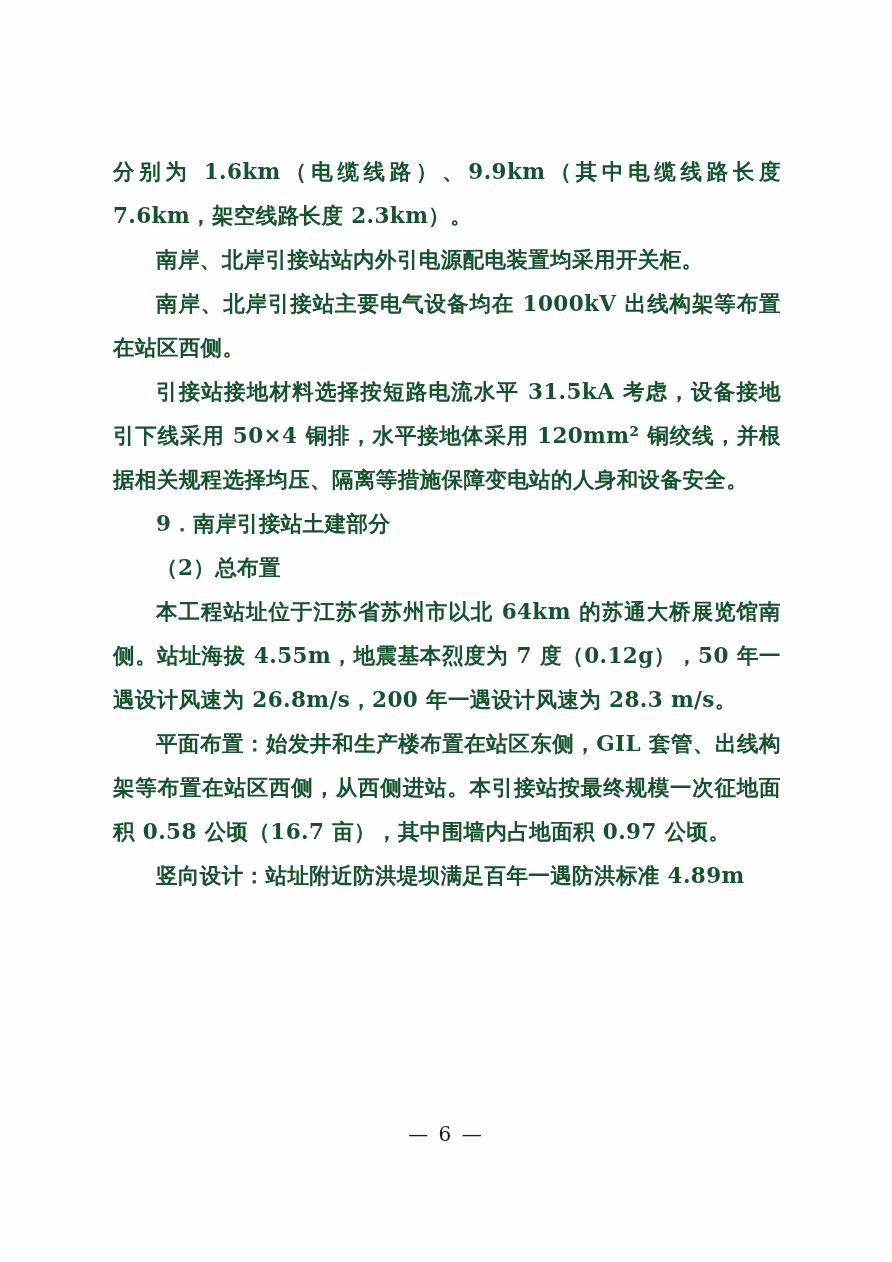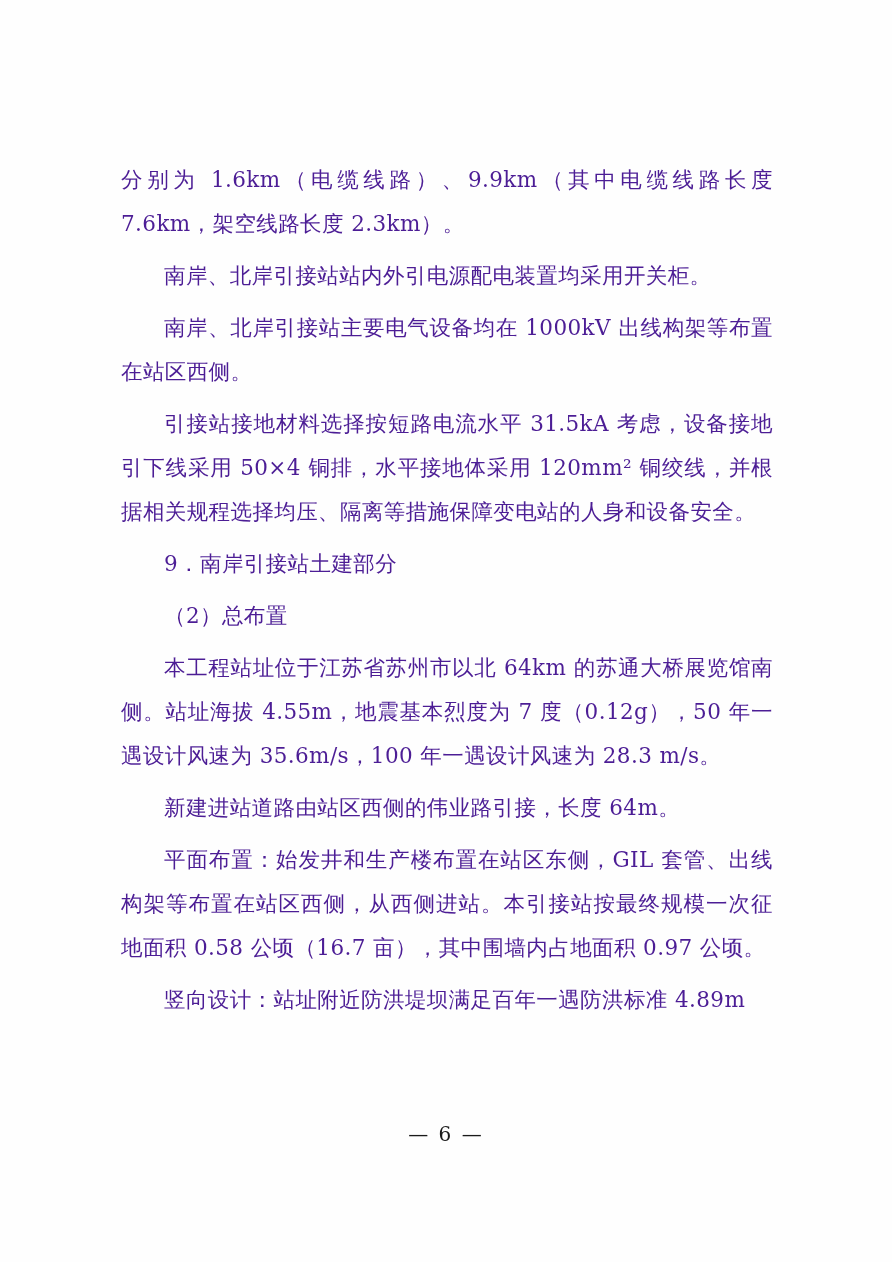--- a/index.html
+++ b/index.html
@@ -28,23 +28,24 @@
     left: 113px;
     top: 150px;
     width: 668px;
   }
   .para {
     font-size: 21.5px;
     line-height: 44px;
     letter-spacing: 0.4px;
     text-align: justify;
     text-justify: inter-ideograph;
-    margin: 8px;
-    color: #4c1d95;
+    margin: 0;
+    color: #14532d;
     font-family: "DejaVu Serif", "Liberation Serif", serif;
+    font-weight: bold;
   }
   .indent {
     text-indent: 2em;
   }
   .noindent {
     text-indent: 0;
   }
   .footer {
     position: absolute;
     left: 0;
@@ -64,21 +65,20 @@
 <body>
 
 <div class="page">
   <div class="content">
     <p class="para noindent">分别为 1.6km（电缆线路）、9.9km（其中电缆线路长度 7.6km，架空线路长度 2.3km）。</p>
     <p class="para indent">南岸、北岸引接站站内外引电源配电装置均采用开关柜。</p>
     <p class="para indent">南岸、北岸引接站主要电气设备均在 1000kV 出线构架等布置在站区西侧。</p>
     <p class="para indent">引接站接地材料选择按短路电流水平 31.5kA 考虑，设备接地引下线采用 50×4 铜排，水平接地体采用 120mm² 铜绞线，并根据相关规程选择均压、隔离等措施保障变电站的人身和设备安全。</p>
     <p class="para indent">9．南岸引接站土建部分</p>
     <p class="para indent">（2）总布置</p>
-    <p class="para indent">本工程站址位于江苏省苏州市以北 64km 的苏通大桥展览馆南侧。站址海拔 4.55m，地震基本烈度为 7 度（0.12g），50 年一遇设计风速为 35.6m/s，100 年一遇设计风速为 28.3 m/s。</p>
-    <p class="para indent">新建进站道路由站区西侧的伟业路引接，长度 64m。</p>
+    <p class="para indent">本工程站址位于江苏省苏州市以北 64km 的苏通大桥展览馆南侧。站址海拔 4.55m，地震基本烈度为 7 度（0.12g），50 年一遇设计风速为 26.8m/s，200 年一遇设计风速为 28.3 m/s。</p>
     <p class="para indent">平面布置：始发井和生产楼布置在站区东侧，GIL 套管、出线构架等布置在站区西侧，从西侧进站。本引接站按最终规模一次征地面积 0.58 公顷（16.7 亩），其中围墙内占地面积 0.97 公顷。</p>
     <p class="para indent">竖向设计：站址附近防洪堤坝满足百年一遇防洪标准 4.89m</p>
   </div>
   <div class="footer">
     <span class="pagenum">— 6 —</span>
   </div>
 </div>
 
 </body></html>

